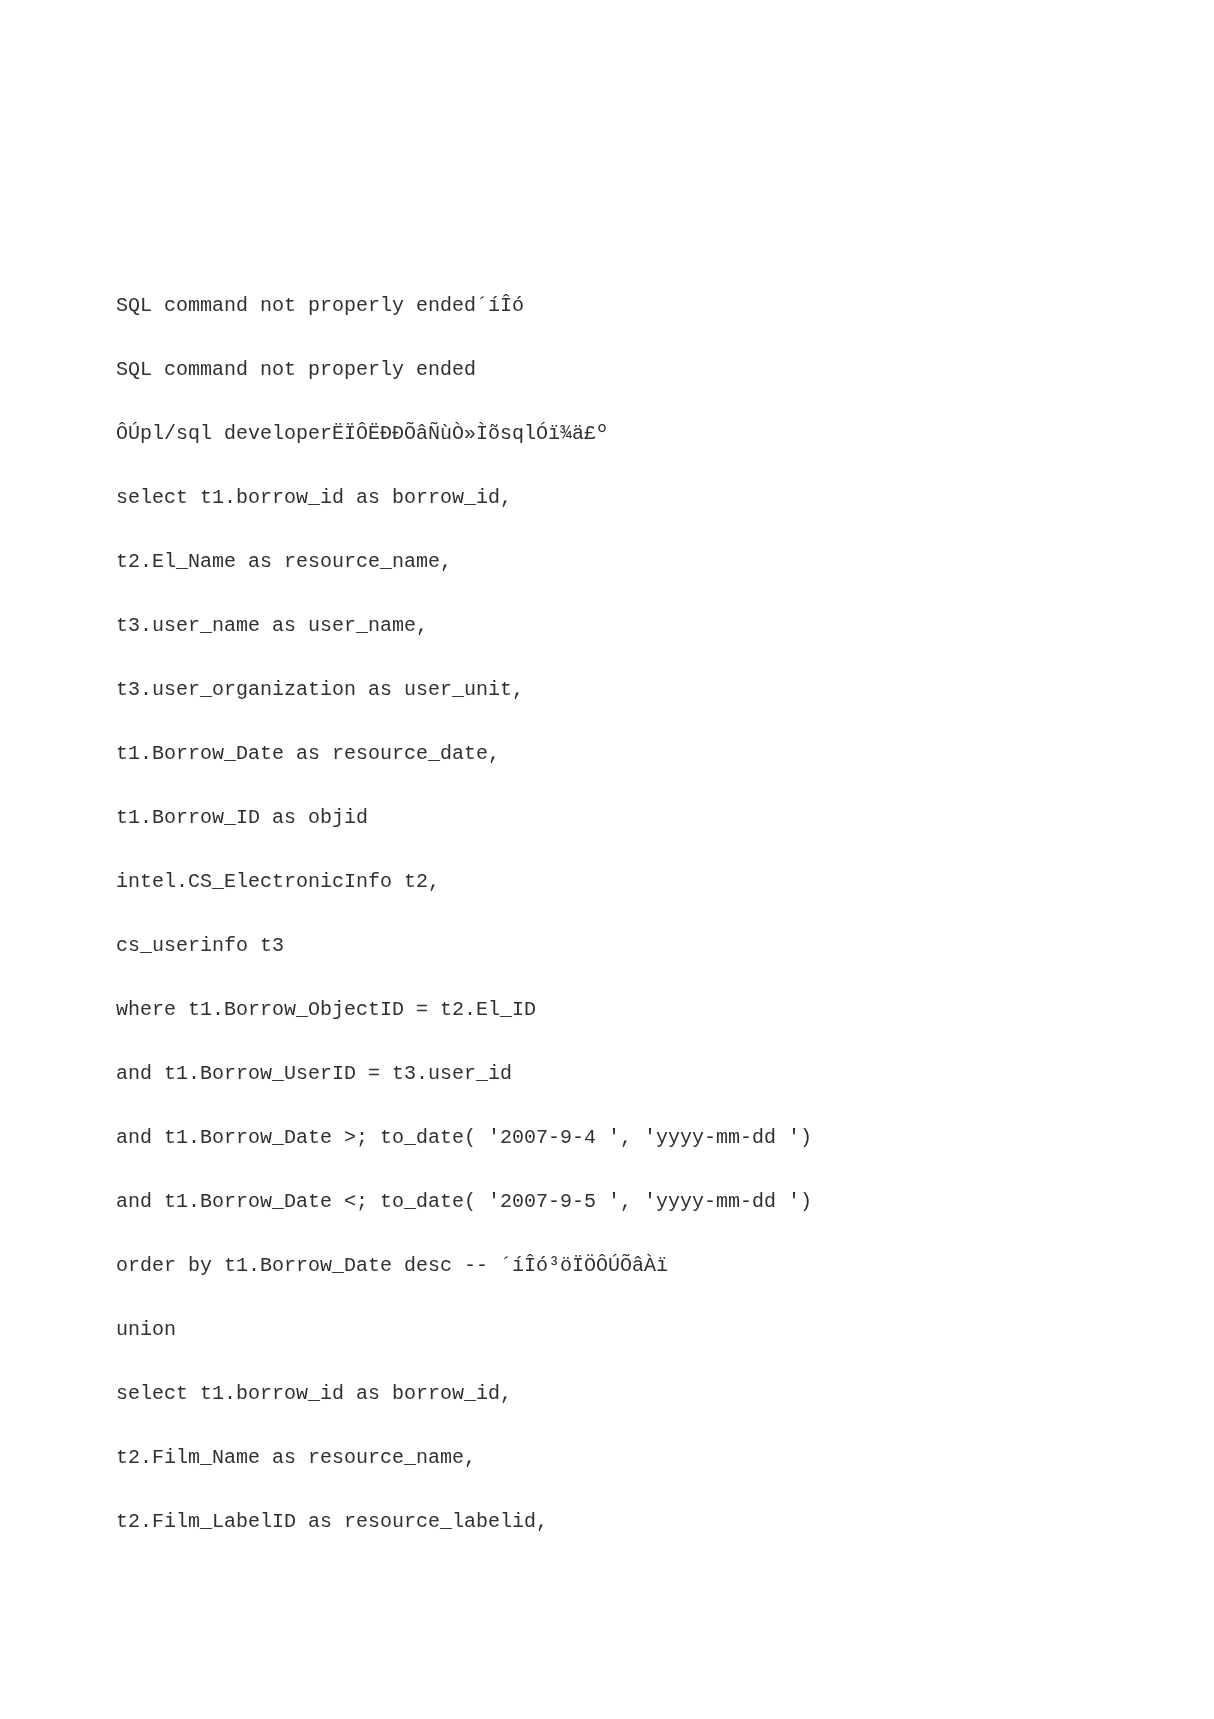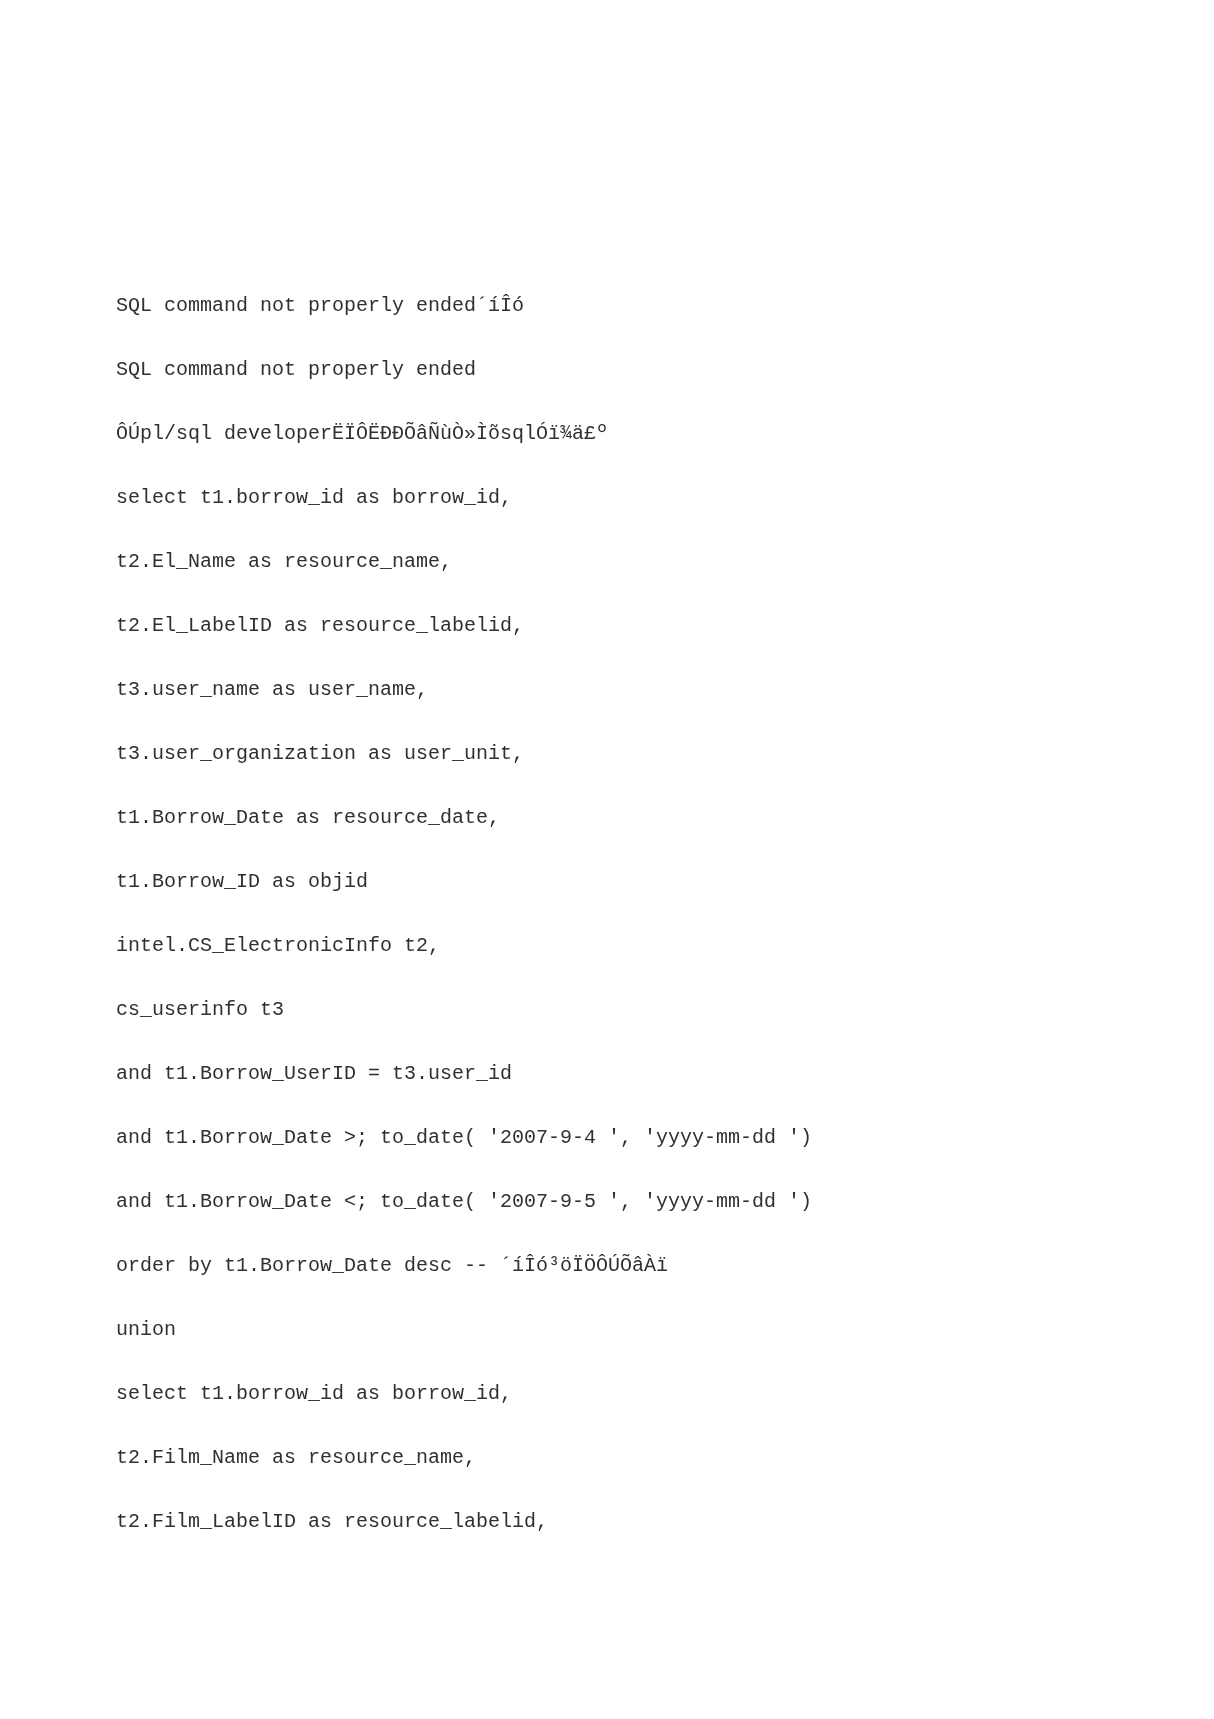--- a/index.html
+++ b/index.html
@@ -26,27 +26,27 @@
 <body>
 
 
 
 <div>
 <span class="line">SQL command not properly ended´íÎó</span>
 <span class="line">SQL command not properly ended</span>
 <span class="line">ÔÚpl/sql developerËÏÔËÐÐÕâÑùÒ»ÌõsqlÓï¾ä£º</span>
 <span class="line">select t1.borrow_id as borrow_id,</span>
 <span class="line">t2.El_Name as resource_name,</span>
-<span class="line">t2.El_LabelID as resource_labelid,</span>
 <span class="line">t3.user_name as user_name,</span>
 <span class="line">t3.user_organization as user_unit,</span>
 <span class="line">t1.Borrow_Date as resource_date,</span>
 <span class="line">t1.Borrow_ID as objid</span>
 <span class="line">intel.CS_ElectronicInfo t2,</span>
 <span class="line">cs_userinfo t3</span>
+<span class="line">where t1.Borrow_ObjectID = t2.El_ID</span>
 <span class="line">and t1.Borrow_UserID = t3.user_id</span>
 <span class="line">and t1.Borrow_Date &gt;; to_date( '2007-9-4 ', 'yyyy-mm-dd ')</span>
 <span class="line">and t1.Borrow_Date &lt;; to_date( '2007-9-5 ', 'yyyy-mm-dd ')</span>
 <span class="line">order by t1.Borrow_Date desc -- ´íÎó³öÏÖÔÚÕâÀï</span>
 <span class="line">union</span>
 <span class="line">select t1.borrow_id as borrow_id,</span>
 <span class="line">t2.Film_Name as resource_name,</span>
 <span class="line">t2.Film_LabelID as resource_labelid,</span>
 
 

